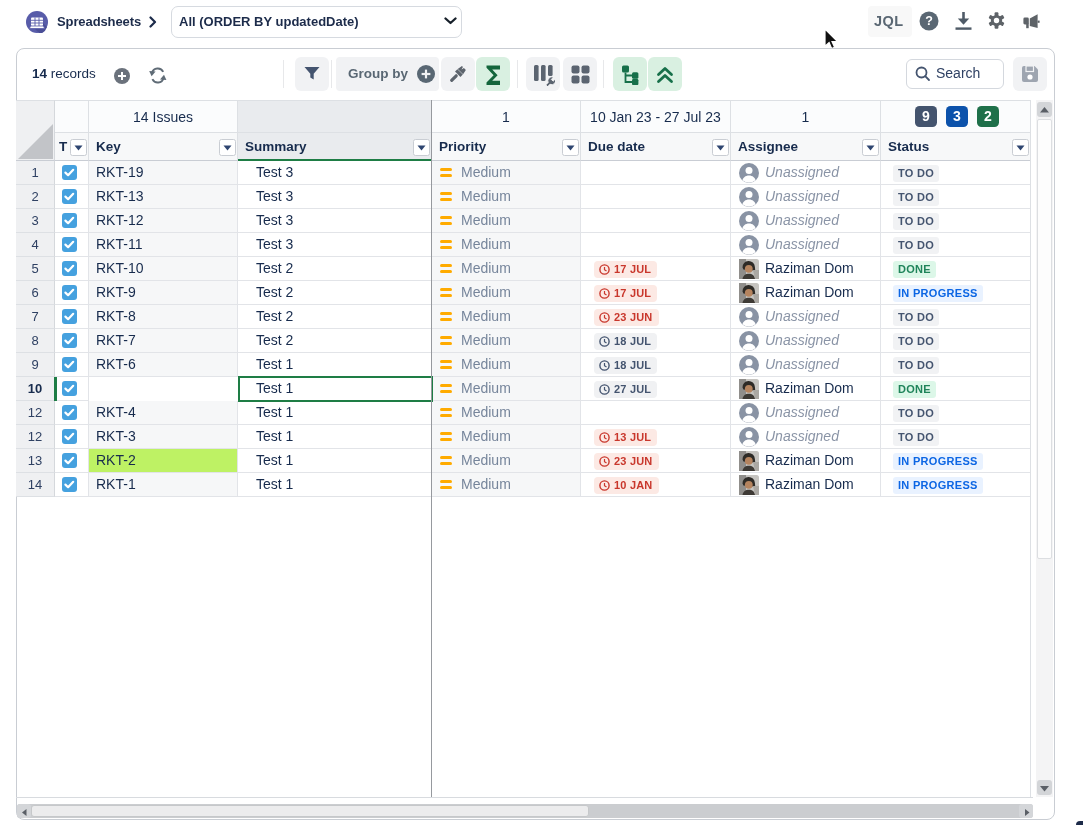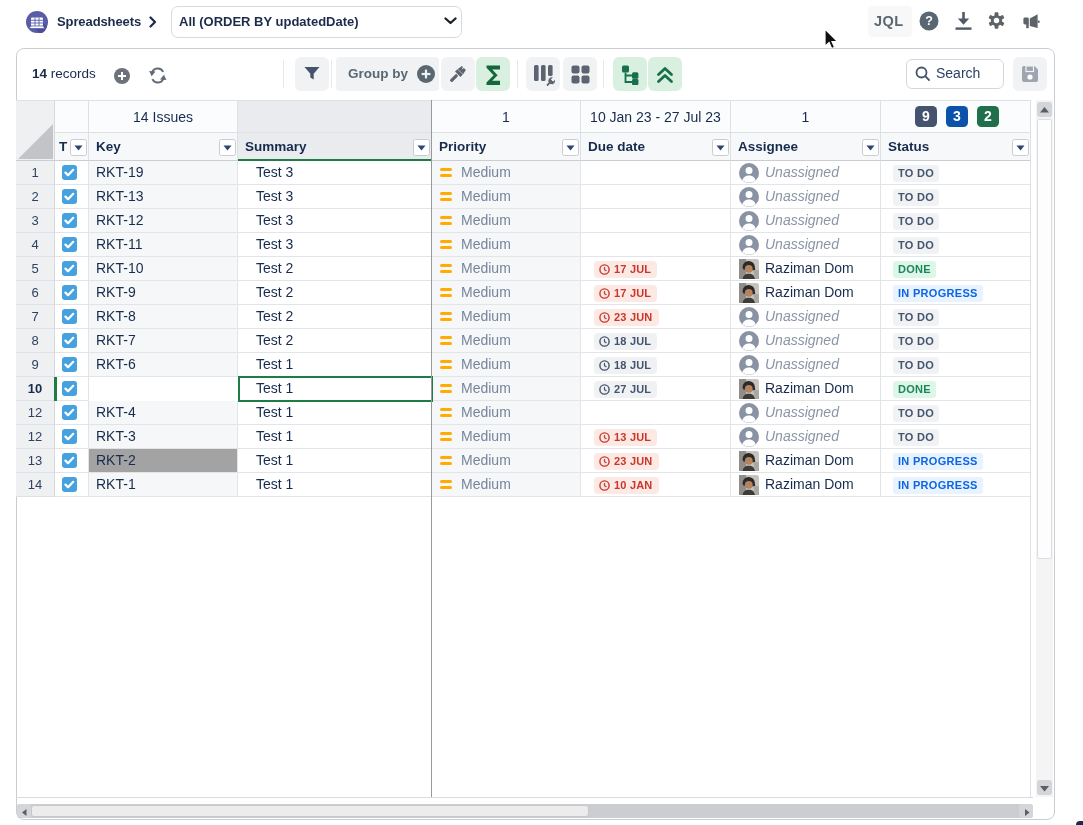--- a/index.html
+++ b/index.html
@@ -553,21 +553,21 @@
     <div style="left:881px;top:425px;width:150px;height:24px;background:#fff;border-right:1px solid #E2E4E8;border-bottom:1px solid #E2E4E8;"></div>
     <div style="position:absolute;left:893px;top:428.5px;height:17px;background:#F1F2F4;border-radius:3px;display:inline-flex;align-items:center;padding:0 5px;">
       <span style="position:static;font-size:11px;font-weight:bold;color:#44546F;letter-spacing:0.3px">TO DO</span>
     </div>
     <div style="left:16px;top:449px;width:39px;height:24px;background:#EFF0F2;border-right:1px solid #D5D8DC;border-bottom:1px solid #DDE0E4;font-size:13px;color:#2F4163;text-align:center;line-height:23px;">13</div>
     <div style="left:55px;top:449px;width:34px;height:24px;background:#fff;border-right:1px solid #E2E4E8;border-bottom:1px solid #E2E4E8;"></div>
     <div style="left:62px;top:453px;width:14.5px;height:14.5px;background:#45A1DF;border-radius:3px;"></div>
     <svg style="position:absolute;left:62px;top:453px" width="15" height="15" viewBox="0 0 15 15">
       <polyline points="3.4,7.6 6.1,10.2 11.2,4.8" fill="none" stroke="#fff" stroke-width="2.2" stroke-linecap="round" stroke-linejoin="round"></polyline>
     </svg>
-    <div style="left:89px;top:449px;width:149px;height:24px;background:#a3a3a3;border-right:1px solid #E2E4E8;border-bottom:1px solid #E2E4E8;font-size:14px;color:#172B4D;line-height:23px;padding-left:7px;">RKT-2</div>
+    <div style="left:89px;top:449px;width:149px;height:24px;background:#bef264;border-right:1px solid #E2E4E8;border-bottom:1px solid #E2E4E8;font-size:14px;color:#172B4D;line-height:23px;padding-left:7px;">RKT-2</div>
     <div style="left:238px;top:449px;width:194px;height:24px;background:#fff;border-bottom:1px solid #E2E4E8;font-size:14px;color:#172B4D;line-height:23px;padding-left:18px;">Test 1</div>
     <div style="left:432px;top:449px;width:149px;height:24px;background:#F6F7F8;border-right:1px solid #E2E4E8;border-bottom:1px solid #E2E4E8;"></div>
     <div style="left:440px;top:456px;width:12px;height:3.2px;background:#FFAB00;border-radius:2px;"></div>
     <div style="left:440px;top:462px;width:12px;height:3.2px;background:#FFAB00;border-radius:2px;"></div>
     <div class="txt" style="left:461px;top:449px;height:24px;font-size:14px;color:#76859B;line-height:23px;">Medium</div>
     <div style="left:581px;top:449px;width:150px;height:24px;background:#fff;border-right:1px solid #E2E4E8;border-bottom:1px solid #E2E4E8;"></div>
     <div style="position:absolute;left:594px;top:452.5px;height:17px;background:#FCE9E4;border-radius:4px;display:inline-flex;align-items:center;padding:0 6px 0 5px;">
       <svg width="11" height="11" viewBox="0 0 11 11" style="position:static">
         <circle cx="5.5" cy="5.5" r="4.6" fill="none" stroke="#C9372C" stroke-width="1.4"></circle>
         <path d="M5.5 3 v2.7 l2 1.3" fill="none" stroke="#C9372C" stroke-width="1.2"></path>

